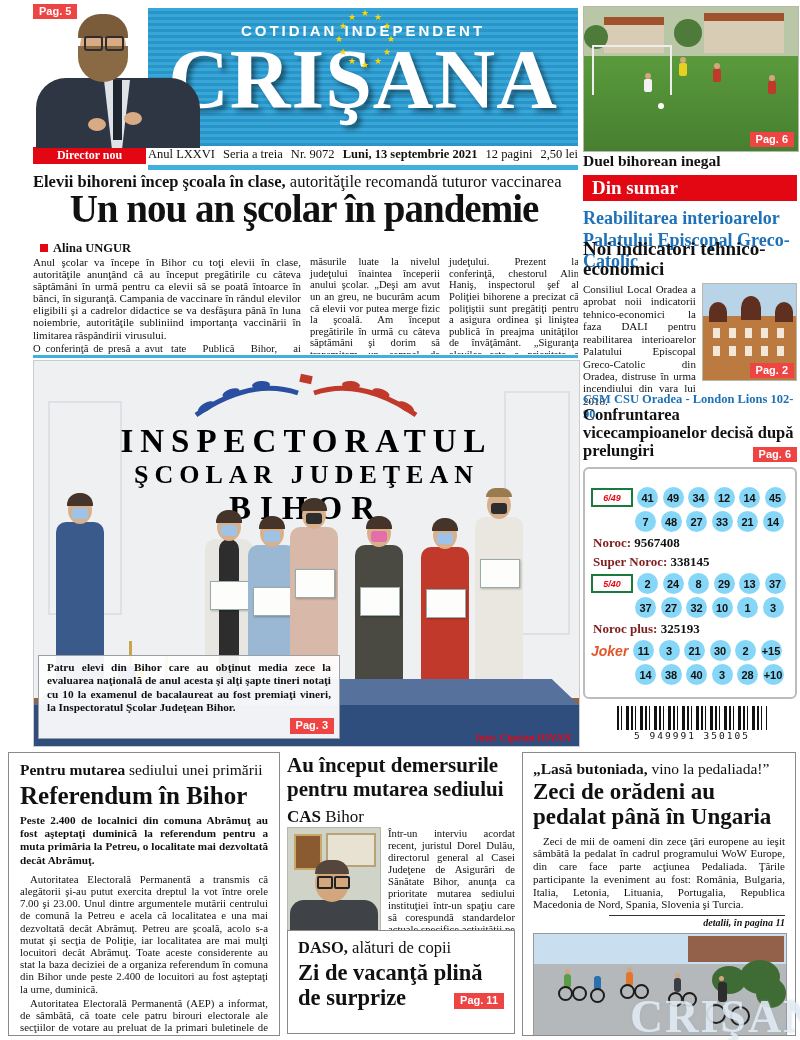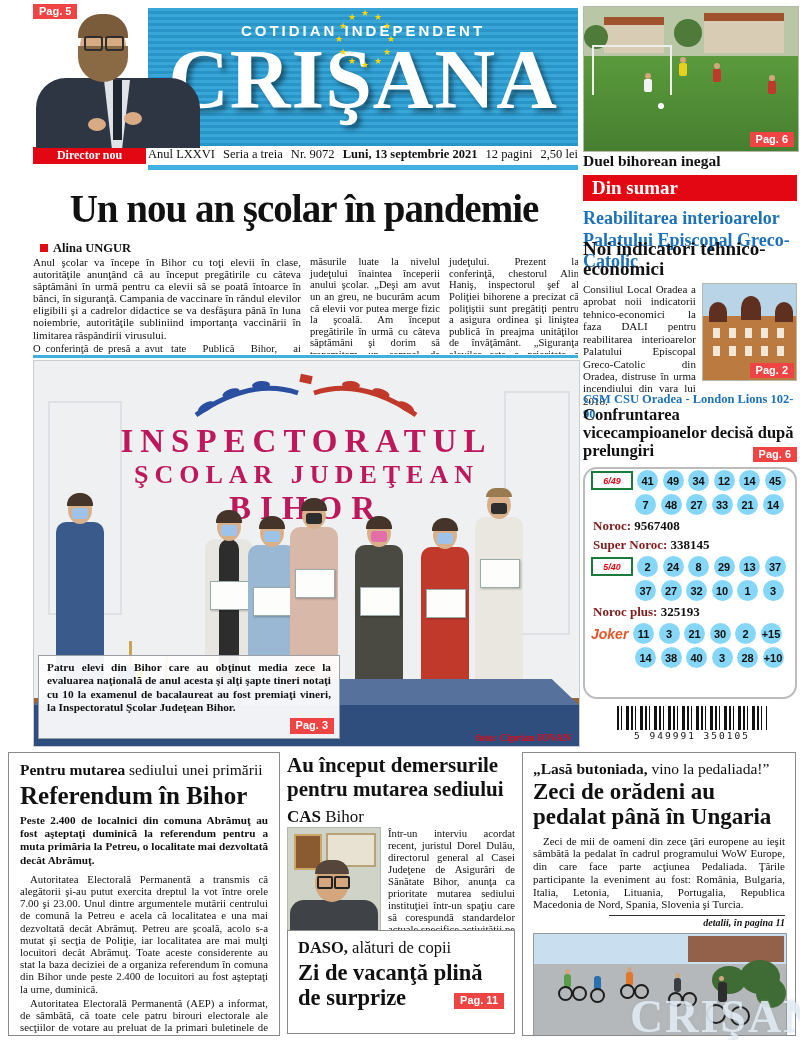--- a/index.html
+++ b/index.html
@@ -47,21 +47,21 @@
   #article .lead{font-weight:normal;font-size:11px;}
   #article .two{display:flex;gap:8px;margin-top:2px;}
   #article .two div{width:130px;}
   #article .colB,#article .colC{width:130px;flex:none;}
   .more{display:block;text-align:right;font-style:italic;font-weight:bold;font-size:10px;
     border-top:1px solid #333;width:70%;margin-left:auto;margin-top:3px;padding-top:1px;}
   #rule-blue{left:33px;top:355px;width:545px;height:3px;background:#3fb0e0;}
   
   #mainphoto{left:33px;top:360px;width:545px;height:385px;background:#eef0f2;border:1px solid #c9ccd0;overflow:hidden;}
   .wallpanel{position:absolute;border:2px solid #dde1e5;}
-  #walltext{position:absolute;left:0;top:62px;width:100%;text-align:center;color:#be185d;font-weight:bold;}
+  #walltext{position:absolute;left:0;top:62px;width:100%;text-align:center;color:#000000;font-weight:bold;}
   #walltext .l1{font-size:33px;letter-spacing:7px;}
   #walltext .l2{font-size:26px;letter-spacing:6px;}
   #walltext .l3{font-size:33px;letter-spacing:9px;}
   #floorstrip{position:absolute;left:0;bottom:0;width:100%;height:48px;background:#95653e;}
   .flagpole{position:absolute;width:3px;background:#c8a44a;}
   .flag1{position:absolute;left:84px;top:305px;width:26px;height:130px;background:linear-gradient(90deg,#1f4e9c 0 70%,#f5c400 70% 100%);}
   .flag2{position:absolute;left:118px;top:322px;width:30px;height:150px;background:linear-gradient(180deg,#a82f34 0 42%,#223a6e 42% 100%);}
   .flag2 .crest{position:absolute;left:9px;top:58px;width:12px;height:16px;background:#d9b64c;border-radius:40%;}
   .person{position:absolute;width:56px;}
   .person .hd{position:absolute;left:16px;top:0;width:24px;height:28px;border-radius:50%;background:#d9b08c;}
@@ -94,22 +94,22 @@
   #sum1-body{width:114px;font-size:11px;line-height:1.13;text-align:justify;}
   #palace{position:relative;width:94px;height:96px;background:#b8d4e6;overflow:hidden;border:1px solid #b5b8ab;}
   #palace .bld{position:absolute;left:0;top:32px;width:94px;height:64px;background:#bb7a3f;}
   #palace .dome{position:absolute;top:18px;width:18px;height:20px;background:#5f2f20;border-radius:50% 50% 0 0;}
   #palace .win{position:absolute;width:7px;height:10px;background:#f3e8d7;}
   #palace .pbadge{position:absolute;right:2px;bottom:2px;}
   #sum2-kicker{left:583px;top:392px;width:214px;font-size:12.5px;}
   #sum2-head{left:583px;top:406px;width:214px;font-size:16.5px;font-weight:bold;line-height:1.1;}
   #sum2-badge{left:583px;top:444px;width:214px;text-align:right;}
   
-  #lottery{left:583px;top:467px;width:214px;height:232px;border:2px solid #bcbcbc;border-radius:14px;
-    padding:1px 6px;box-sizing:border-box;font-family:"Liberation Sans",sans-serif;}
+  #lottery{left:583px;top:467px;width:214px;height:232px;border:2px solid #bcbcbc;border-radius:6px;
+    padding:18px 6px;box-sizing:border-box;font-family:"Liberation Sans",sans-serif;}
   .lrow{display:flex;align-items:center;margin-bottom:3px;}
   .lrow.ind{padding-left:44px;}
   .ball{display:inline-flex;width:21px;height:21px;border-radius:50%;background:#86d7f7;
     align-items:center;justify-content:center;font-weight:bold;font-size:11px;color:#111;margin-right:4.5px;flex:none;}
   .llogo{width:38px;height:15px;border:2px solid #1a7a3c;background:#fff;color:#e30613;
     font-weight:bold;font-style:italic;font-size:9px;display:flex;align-items:center;justify-content:center;margin-right:4px;flex:none;}
   .jlogo{width:42px;color:#e2562a;font-weight:bold;font-style:italic;font-size:14px;margin-right:0;flex:none;}
   .lline{font-size:13px;font-weight:bold;color:#111;margin:2px 0 3px 2px;font-family:"Liberation Serif",serif;}
   .lline .lab{color:#7f1d1d;}
   
@@ -200,20 +200,23 @@
   <div id="info-row" class="abs">
     <span>Anul LXXVI</span>
     <span>Seria a treia</span>
     <span>Nr. 9072</span>
     <span class="b">Luni, 13 septembrie 2021</span>
     <span>12 pagini</span>
     <span>2,50 lei</span>
   </div>
   <div id="blue-bar" class="abs"></div>
 
+  <div id="kicker" class="abs">
+    <b>Elevii bihoreni încep şcoala în clase,</b><span> autorităţile recomandă tuturor vaccinarea</span>
+  </div>
   <div id="headline" class="abs">Un nou an şcolar în pandemie</div>
   <div id="byline" class="abs">
     <span class="sq"></span><span>Alina UNGUR</span>
   </div>
   <div id="article" class="abs">
     <div class="colA">
       <div class="lead">Anul şcolar va începe în Bihor cu toţi elevii în clase, autorităţile anunţând că au început pregătirile cu câteva săptămâni în urmă pentru ca elevii să se poată întoarce în bănci, în siguranţă. Campania de vaccinare în rândul elevilor eligibili şi a cadrelor didactice se va desfăşura până în luna noiembrie, autorităţile subliniind importanţa vaccinării în limitarea răspândirii virusului.</div>
       <div class="two">
         <div>O conferinţă de presă a avut loc, vineri, la Prefectura Bihor, reprezentanţii Direcţiei de Sănă-</div>
         <div>tate Publică Bihor, ai Inspectoratului Şcolar şi ai Inspectoratului de Poliţie Judeţean prezentând</div>

